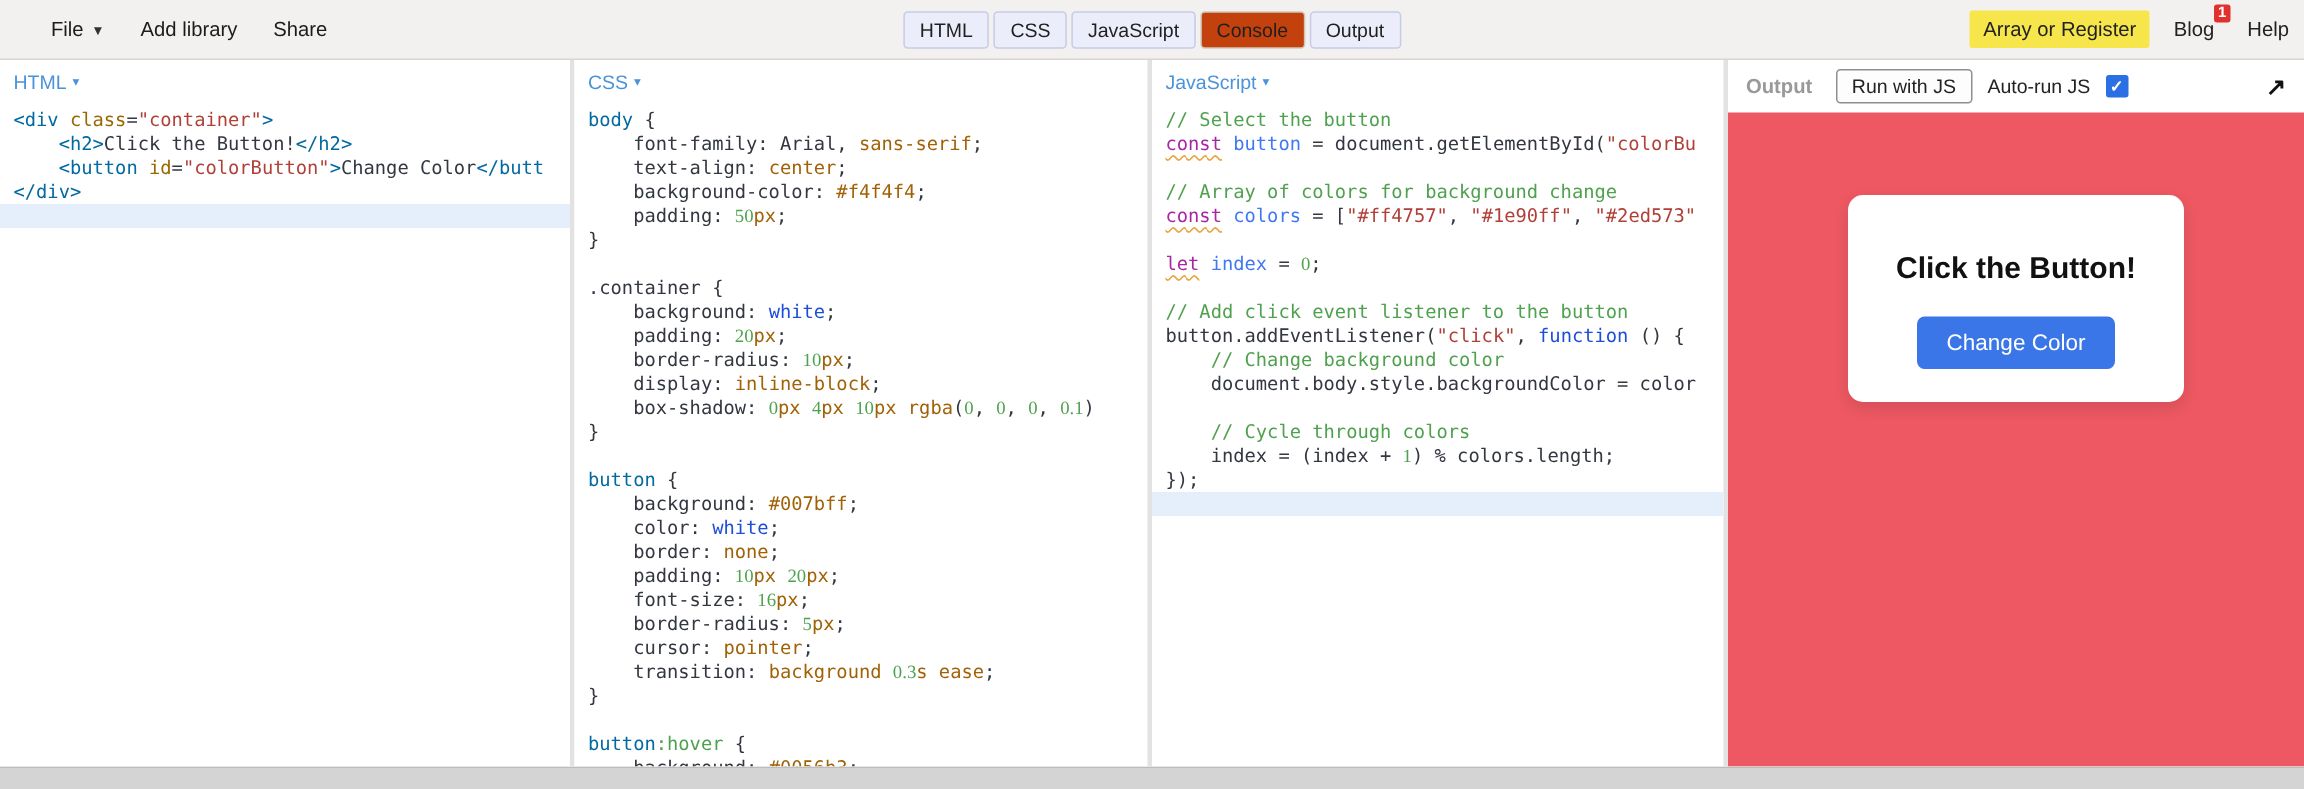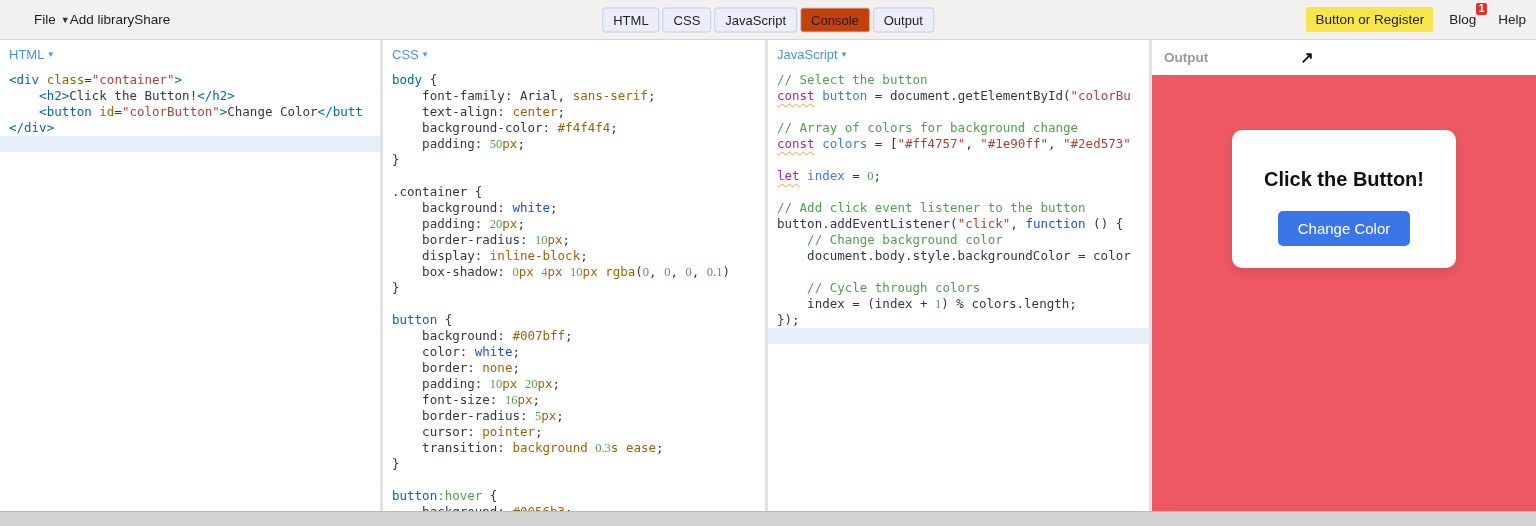--- a/index.html
+++ b/index.html
@@ -3,21 +3,21 @@
 <meta charset="utf-8">
 <style>
   * { margin:0; padding:0; box-sizing:border-box; }
   html,body { width:1536px; height:526px; overflow:hidden; background:#fff;
               font-family:"Liberation Sans", sans-serif; }
 
   
   .topbar { position:relative; height:40px; background:#f2f1ef;
             border-bottom:1px solid #d8d6d3; display:flex; align-items:center;
             padding:0 10px 0 34px; }
-  .menu-left { display:flex; align-items:center; font-size:13.5px; color:#1c1c1c; }
+  .menu-left { display:flex; align-items:center; gap:24px; font-size:13.5px; color:#1c1c1c; }
   .menu-item { cursor:pointer; display:flex; align-items:center; gap:5px; }
   .caret-down { font-size:9px; color:#333; }
   .tabs { position:absolute; left:768px; top:50%; transform:translate(-50%,-50%);
           display:flex; gap:3px; }
   .tab { font-size:13px; color:#1f1f1f; padding:4px 10px; background:#ecedfa;
          border:1px solid #c6cce6; border-radius:3px; cursor:pointer; }
   .tab.console { background:#c2410c; border-color:#cfc8ba; }
   .topbar-right { margin-left:auto; display:flex; align-items:center; gap:16px;
                   font-size:13.5px; color:#222; }
   .login-btn { background:#f6e64b; padding:5px 9px; border-radius:2px; cursor:pointer; }
@@ -98,21 +98,21 @@
 
   <div class="tabs">
     <div class="tab">HTML</div>
     <div class="tab">CSS</div>
     <div class="tab">JavaScript</div>
     <div class="tab console">Console</div>
     <div class="tab">Output</div>
   </div>
 
   <div class="topbar-right">
-    <span class="login-btn">Button or Register</span>
+    <span class="login-btn">Array or Register</span>
     <span class="blog-wrap">
       <span>Blog</span>
       <span class="badge">1</span>
     </span>
     <span class="help">Help</span>
   </div>
 </div>
 
 <div class="main">
 
@@ -136,20 +136,25 @@
     <div class="panel-header">
       <span>JavaScript</span>
       <span class="caret-down">▾</span>
     </div>
     <div class="code"><div class="code-line"><span class="tk-comment">// Select the button</span></div><div class="code-line"><span class="tk-kwul">const</span><span class="tk-plain"> </span><span class="tk-def">button</span><span class="tk-plain"> = document.getElementById(</span><span class="tk-str">"colorBu</span></div><div class="code-line">&nbsp;</div><div class="code-line"><span class="tk-comment">// Array of colors for background change</span></div><div class="code-line"><span class="tk-kwul">const</span><span class="tk-plain"> </span><span class="tk-def">colors</span><span class="tk-plain"> = [</span><span class="tk-str">"#ff4757"</span><span class="tk-plain">, </span><span class="tk-str">"#1e90ff"</span><span class="tk-plain">, </span><span class="tk-str">"#2ed573"</span></div><div class="code-line">&nbsp;</div><div class="code-line"><span class="tk-kwul">let</span><span class="tk-plain"> </span><span class="tk-def">index</span><span class="tk-plain"> = </span><span class="tk-num">0</span><span class="tk-plain">;</span></div><div class="code-line">&nbsp;</div><div class="code-line"><span class="tk-comment">// Add click event listener to the button</span></div><div class="code-line"><span class="tk-plain">button.addEventListener(</span><span class="tk-str">"click"</span><span class="tk-plain">, </span><span class="tk-kw">function</span><span class="tk-plain"> () {</span></div><div class="code-line"><span class="tk-plain">    </span><span class="tk-comment">// Change background color</span></div><div class="code-line"><span class="tk-plain">    document.body.style.backgroundColor = color</span></div><div class="code-line">&nbsp;</div><div class="code-line"><span class="tk-plain">    </span><span class="tk-comment">// Cycle through colors</span></div><div class="code-line"><span class="tk-plain">    index = (index + </span><span class="tk-num">1</span><span class="tk-plain">) % colors.length;</span></div><div class="code-line"><span class="tk-plain">});</span></div><div class="code-line active">&nbsp;</div></div>
   </div>
 
   <div class="panel-output">
     <div class="output-header">
       <span class="out-title">Output</span>
+      <span class="out-controls">
+        <button class="run-btn">Run with JS</button>
+        <span class="autorun-label">Auto-run JS</span>
+        <span class="checkbox checked"></span>
+      </span>
       <span class="popout-arrow">↗</span>
     </div>
     <div class="output-body" style="background-color: rgb(237, 88, 98);">
       <div class="preview-card">
         <div class="preview-heading">Click the Button!</div>
         <button class="preview-btn" style="background-color: rgb(59, 118, 232);">Change Color</button>
       </div>
     </div>
   </div>
 

